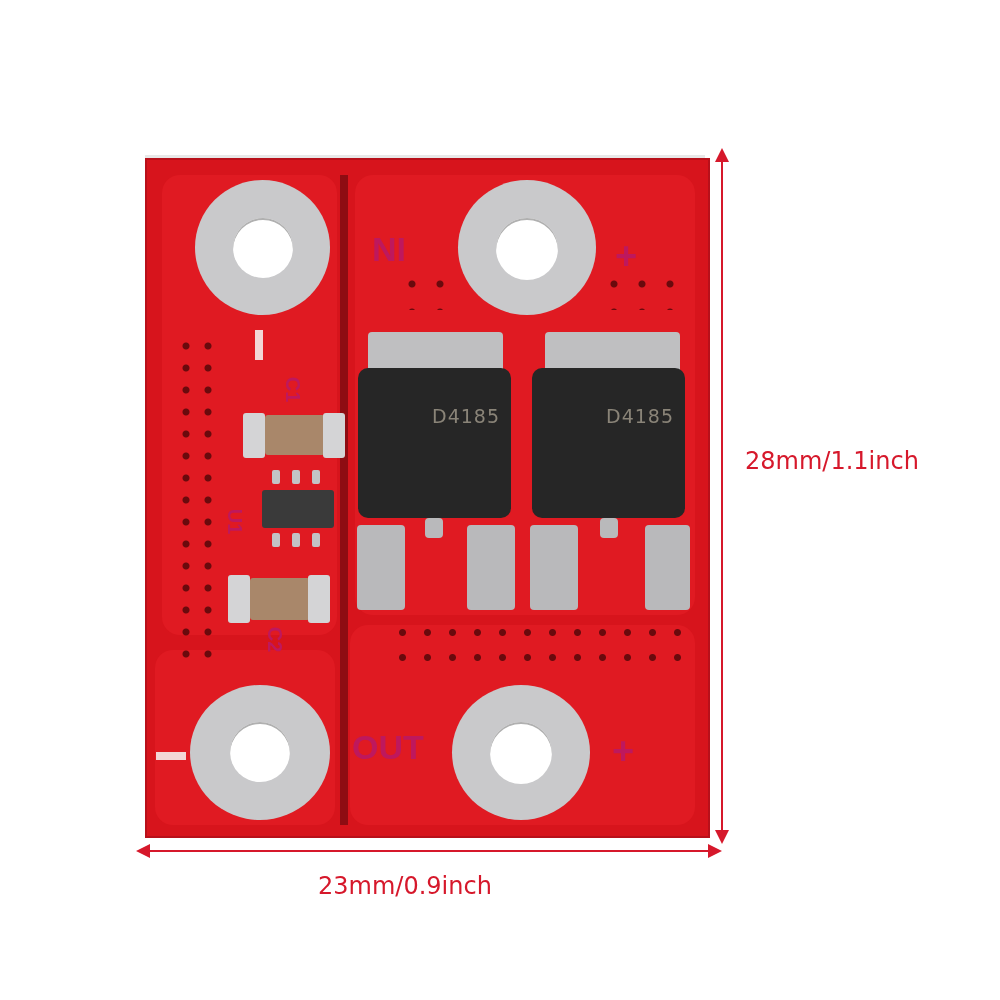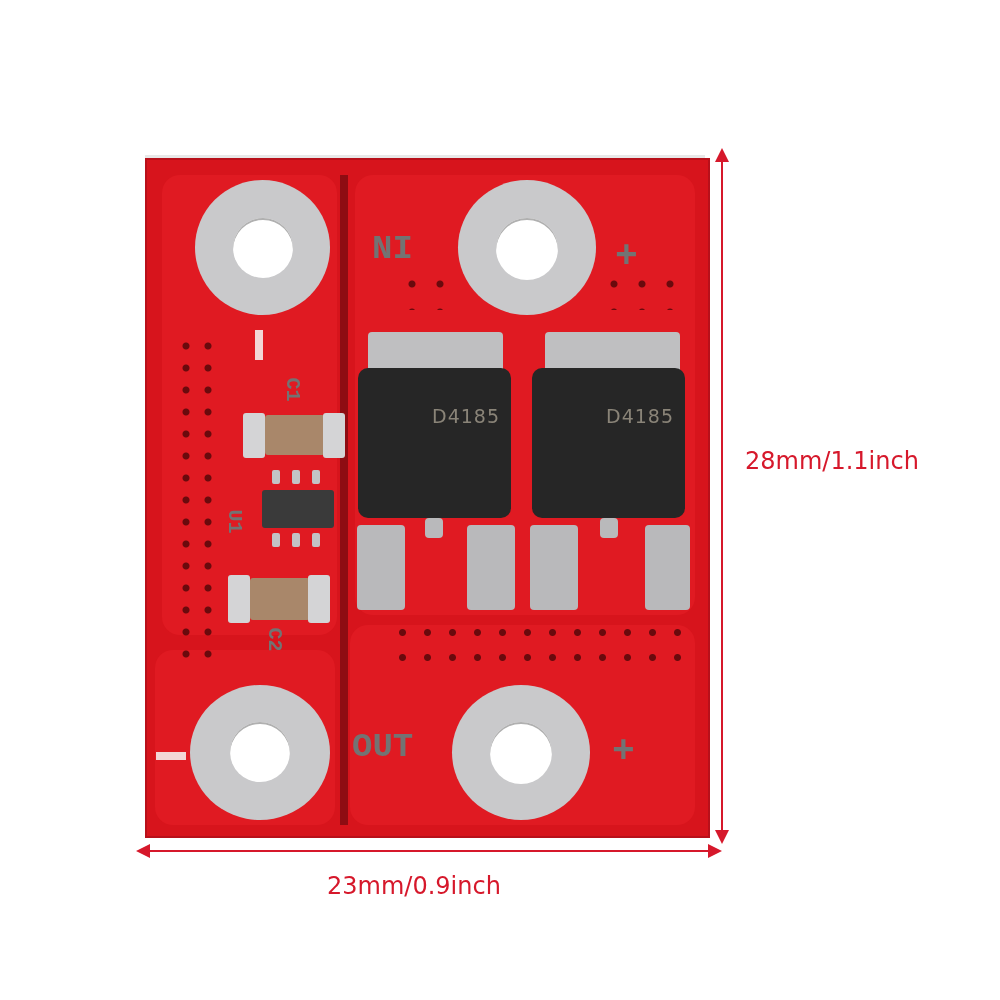--- a/index.html
+++ b/index.html
@@ -4,21 +4,21 @@
 <style>
   html, body { margin:0; padding:0; background:#ffffff; }
   body { width:1000px; height:1000px; position:relative; overflow:hidden; font-family:"Liberation Sans", sans-serif; }
   .abs { position:absolute; }
   .board { left:145px; top:158px; width:565px; height:680px; background:#d7141c; box-shadow:0 0 0 2px #b8101a inset; }
   .board-top-edge { left:145px; top:155px; width:560px; height:8px; background:#e8e8e8; }
   .zone { background:#e01a22; border-radius:18px; }
   .trace-gap { background:#8e0c12; }
   .pad { border-radius:50%; background:#c9c9cb; }
   .hole { border-radius:50%; background:#ffffff; box-shadow:0 2px 0 #b0b0b0 inset; }
-  .silk { color:#737373; font-weight:bold; font-family:Liberation Mono, monospace; }
+  .silk { color:#be185d; font-weight:bold; font-family:Liberation Sans, sans-serif; }
   .mosfet-tab { background:#bfbfc1; border-radius:4px; }
   .mosfet-body { background:#262626; border-radius:10px; }
   .mosfet-text { color:#8a8478; font-family:"DejaVu Sans", sans-serif; font-size:19px; letter-spacing:1px; }
   .lead { background:#b9b9bb; border-radius:4px; }
   .cap { background:#a9876a; border-radius:3px; }
   .cap-end { background:#d4d4d6; border-radius:3px; }
   .ic { background:#3a3a3a; border-radius:3px; }
   .ic-pin { background:#c3c3c5; width:8px; height:14px; border-radius:2px; }
   .dim-line { background:#d6182b; }
   .dim-label { color:#d6182b; font-size:24px; font-family:"DejaVu Sans", sans-serif; }
@@ -98,13 +98,13 @@
 <div class="abs cap-end" style="left:308px;top:575px;width:22px;height:48px;"></div>
 
 <div class="abs dim-line" style="left:721px;top:152px;width:2px;height:686px;"></div>
 <div class="abs" style="left:715px;top:148px;width:0;height:0;border-left:7px solid transparent;border-right:7px solid transparent;border-bottom:14px solid #d6182b;"></div>
 <div class="abs" style="left:715px;top:830px;width:0;height:0;border-left:7px solid transparent;border-right:7px solid transparent;border-top:14px solid #d6182b;"></div>
 <div class="abs dim-label" style="left:745px;top:447px;">28mm/1.1inch</div>
 
 <div class="abs dim-line" style="left:140px;top:850px;width:578px;height:2px;"></div>
 <div class="abs" style="left:136px;top:844px;width:0;height:0;border-top:7px solid transparent;border-bottom:7px solid transparent;border-right:14px solid #d6182b;"></div>
 <div class="abs" style="left:708px;top:844px;width:0;height:0;border-top:7px solid transparent;border-bottom:7px solid transparent;border-left:14px solid #d6182b;"></div>
-<div class="abs dim-label" style="left:327px;top:872px;">23mm/0.9inch</div>
+<div class="abs dim-label" style="left:318px;top:872px;">23mm/0.9inch</div>
 
 </body></html>

